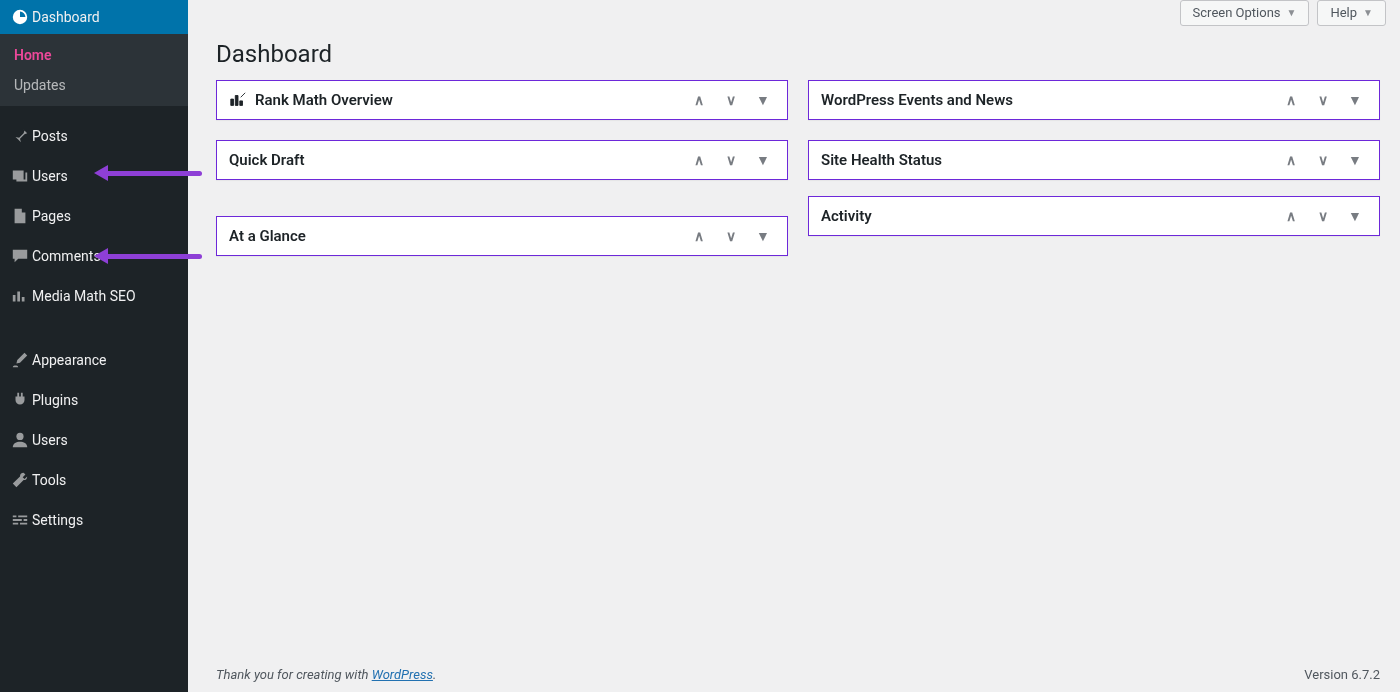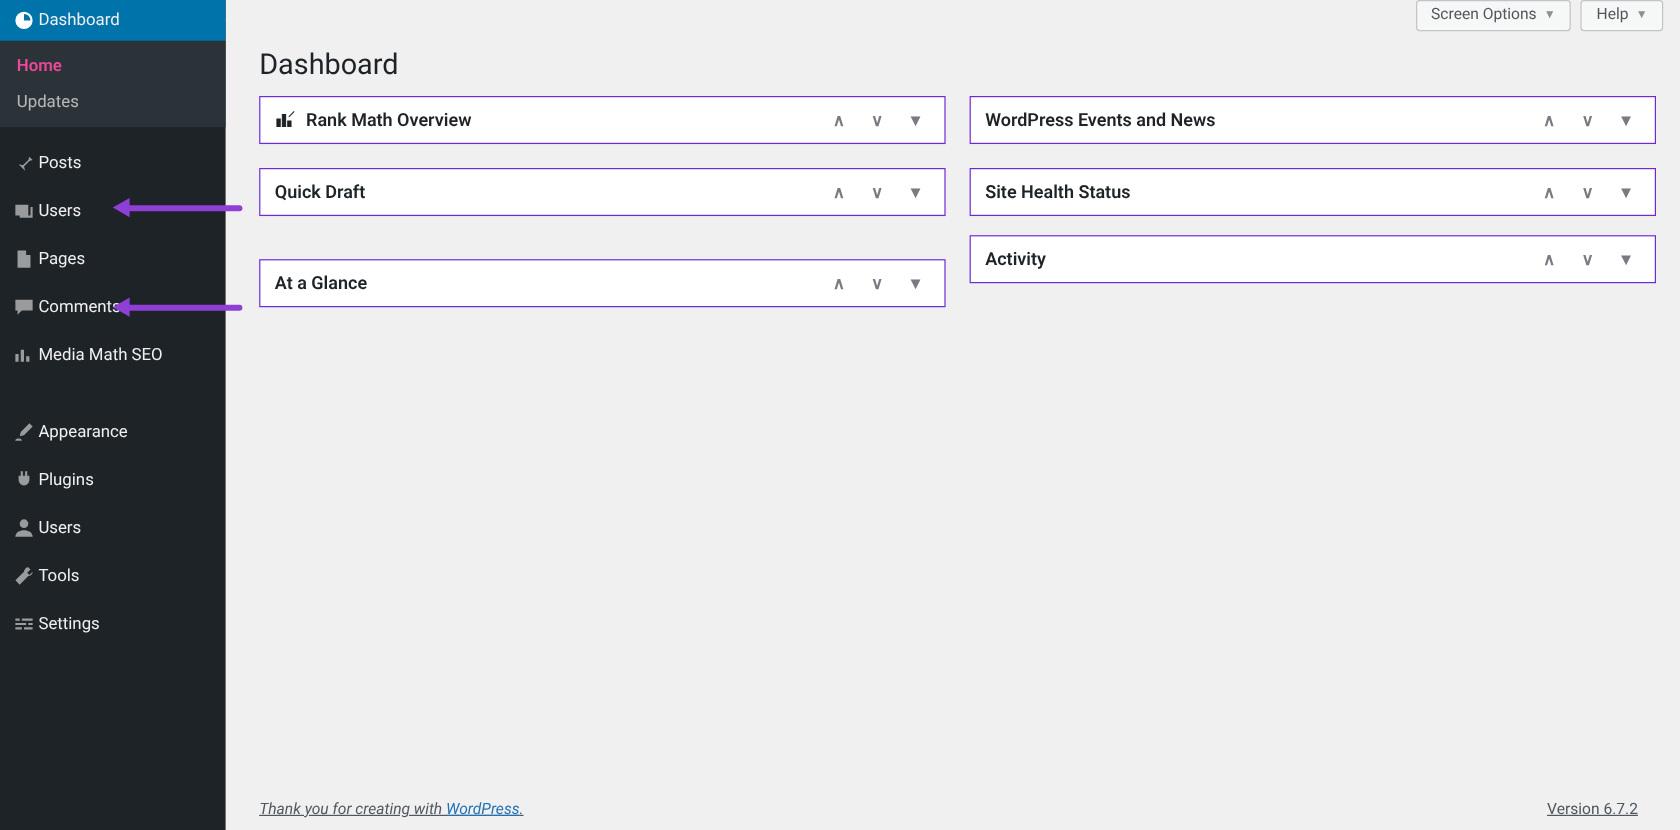--- a/index.html
+++ b/index.html
@@ -140,30 +140,29 @@
 }
 .widget-header .rm-icon {
   width: 18px; height: 18px;
   display: inline-flex; align-items: center; justify-content: center;
   color: #1d2327;
 }
 
 
 .footer {
   position: absolute;
-  left: 0; right: 15px; bottom: 0;
+  left: 0; right: 0; bottom: 0;
   height: 36px;
   display: flex;
   align-items: center;
   justify-content: space-between;
   padding: 0 20px 0 28px;
   font-size: 13px;
   color: #50575e;
   font-style: italic;
-  text-decoration: underline;
 }
 .footer .right { font-style: normal; }
 .footer a { color: #2271b1; text-decoration: underline; font-style: italic; }
 
 
 svg { width: 18px; height: 18px; display: block; }
 
 
 .arrow {
   position: absolute;

